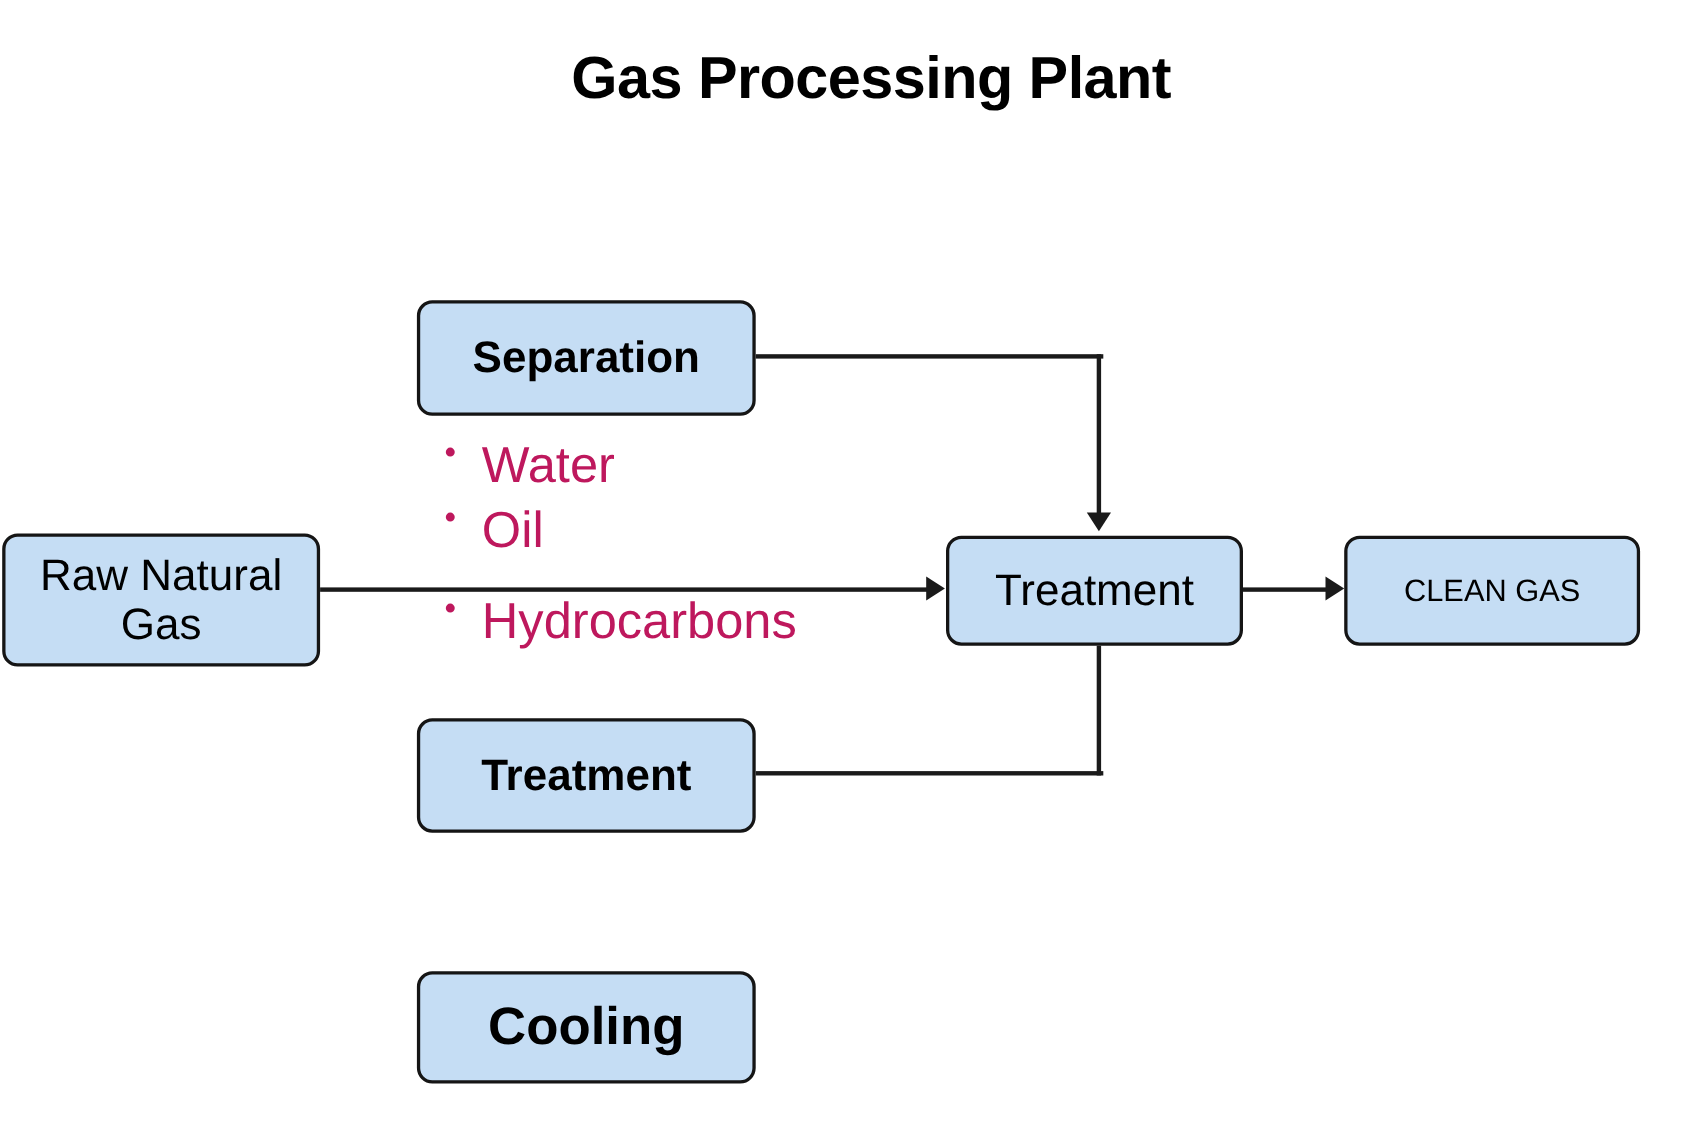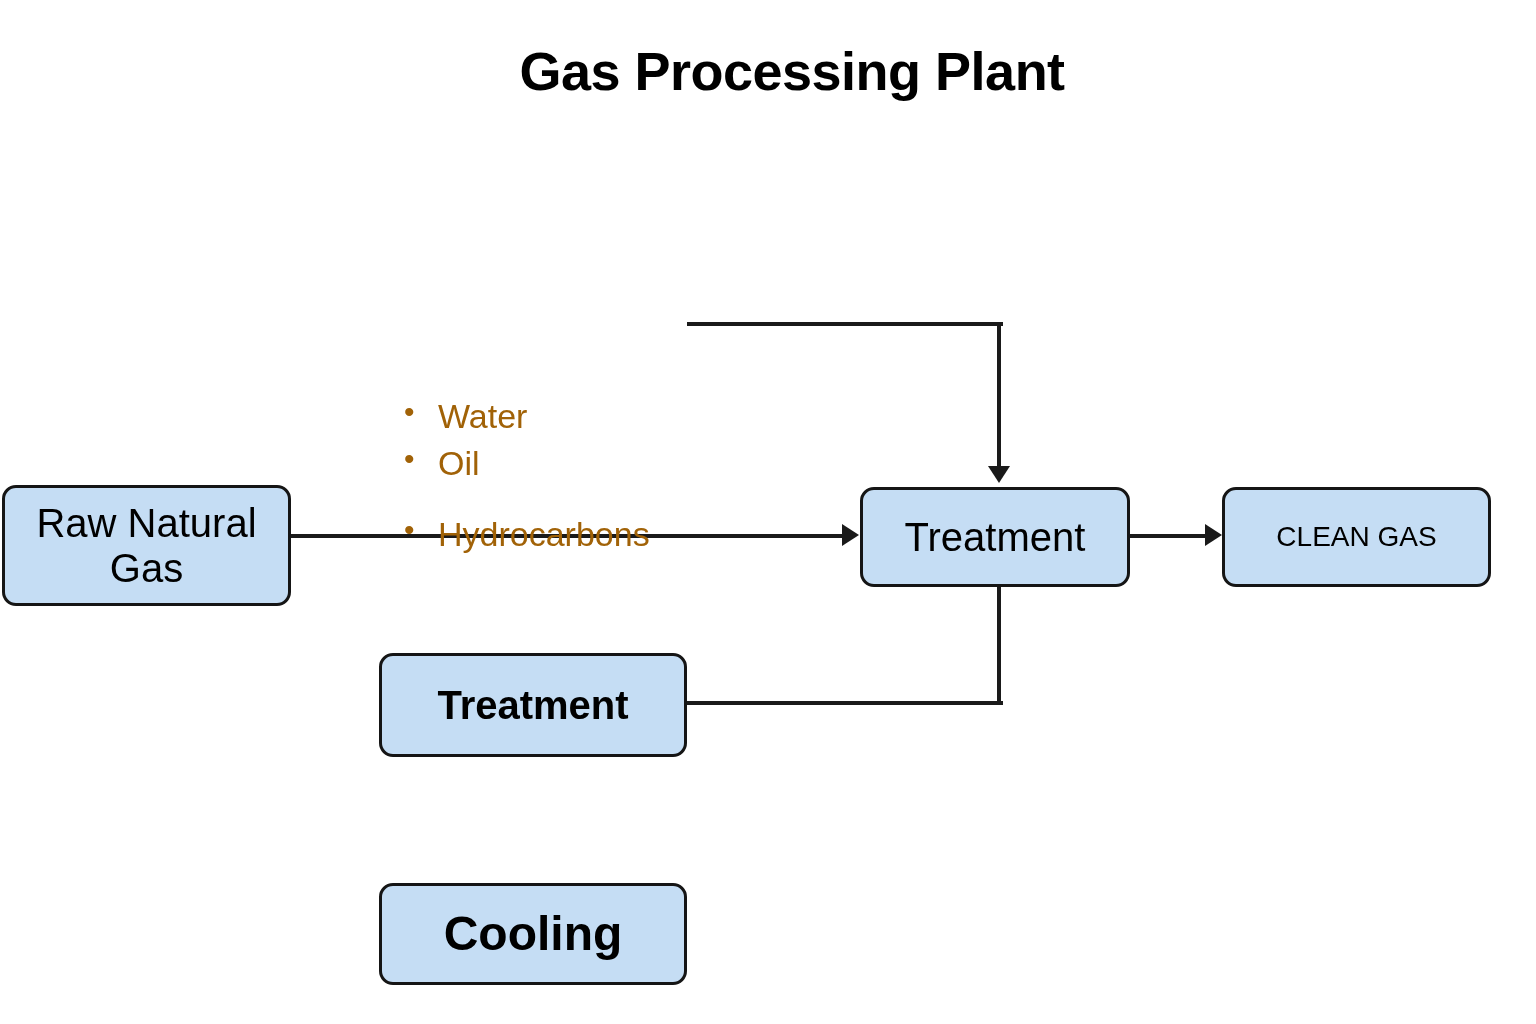--- a/index.html
+++ b/index.html
@@ -81,23 +81,23 @@
     left: 379px;  top: 883px;  width: 308px;  height: 102px;
     font-size: 48px;
   }
 
   
   .bullets {
     position: absolute;
     margin: 0;
     padding: 0;
     list-style: none;
-    font-size: 34px;
+    font-size: 46px;
     line-height: 1.0;
-    color: #a16207;
+    color: #be185d;
   }
   .bullets li {
     position: relative;
     padding-left: 38px;
     margin: 0 0 13px 0;
     white-space: nowrap;
   }
   .bullets li:last-child { margin-bottom: 0; margin-top: 37px; }
   .bullets li::before {
     content: "\2022";
@@ -158,20 +158,21 @@
   <div class="edge h-line" id="edge-clean-h"></div>
   <div class="arrow-right" id="arrow-clean"></div>
 
   <div class="edge h-line" id="edge-sep-h"></div>
   <div class="edge v-line" id="edge-sep-v"></div>
   <div class="arrow-down" id="arrow-sep"></div>
 
   <div class="edge h-line" id="edge-low-h"></div>
   <div class="edge v-line" id="edge-low-v"></div>
 
+  <div class="node bold" id="node-separation">Separation</div>
 
   <div class="node" id="node-raw-gas">Raw Natural Gas</div>
 
   <div class="node" id="node-treatment-main">Treatment</div>
 
   <div class="node" id="node-clean-gas">CLEAN GAS</div>
 
   <div class="node bold" id="node-treatment-lower">Treatment</div>
 
   <div class="node bold" id="node-cooling">Cooling</div>

